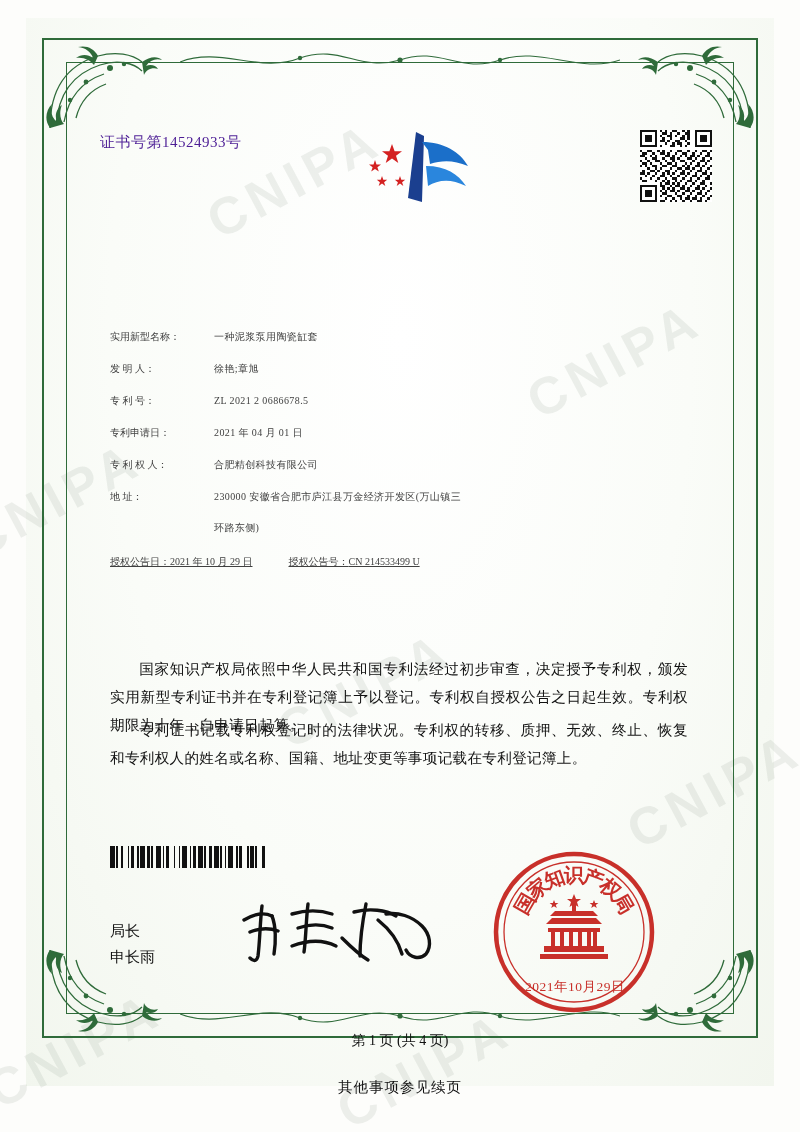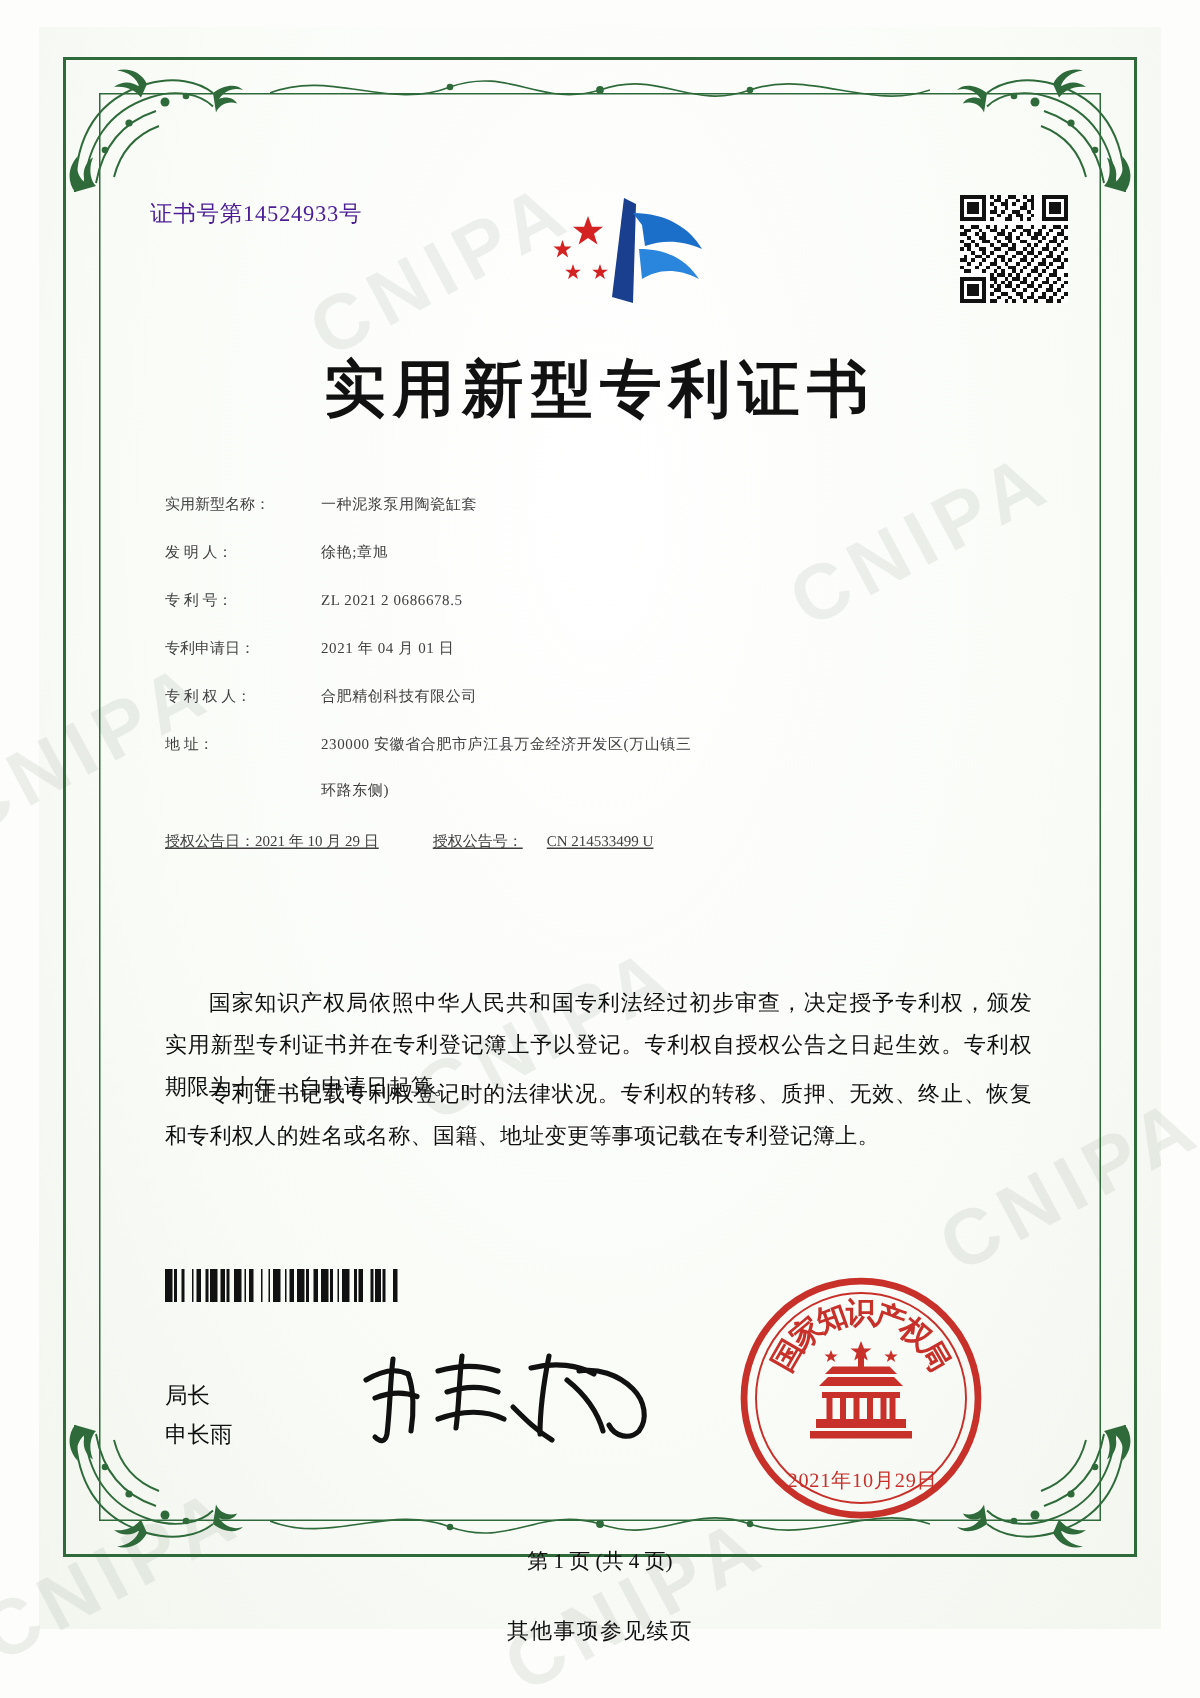--- a/index.html
+++ b/index.html
@@ -135,21 +135,21 @@
     white-space: nowrap;
   }
   .row .val {
     flex: 1;
     letter-spacing: 0.4px;
   }
   .row .val .l2 { display:block; margin-top: 21px; }
   .inline-pair { display: flex; width: 100%; text-decoration: underline; }
   .inline-pair .left { white-space: nowrap; }
   .inline-pair .right { margin-left: 36px; display:flex; white-space: nowrap;}
-  .inline-pair .right .lbl2 { margin-right: 16px; }
+  .inline-pair .right .lbl2 { margin-right: 0; }
 
   
   .para {
     position: absolute;
     left: 110px;
     width: 578px;
     font-size: 14.6px;
     line-height: 28px;
     text-align: justify;
     text-indent: 2em;
@@ -560,21 +560,20 @@
           <rect x="12" y="28" width="1" height="1"></rect>
           <rect x="14" y="28" width="1" height="1"></rect>
           <rect x="17" y="28" width="1" height="1"></rect>
           <rect x="20" y="28" width="1" height="1"></rect>
           <rect x="23" y="28" width="2" height="1"></rect>
           <rect x="26" y="28" width="1" height="1"></rect>
       </g>
     </svg>
   </div>
 
-  <div class="title">实用新型专利证书</div>
 
   <div class="fields">
 
     <div class="row">
       <div class="lbl">实用新型名称：</div>
       <div class="val">一种泥浆泵用陶瓷缸套</div>
     </div>
 
     <div class="row">
       <div class="lbl">发  明  人：</div>

